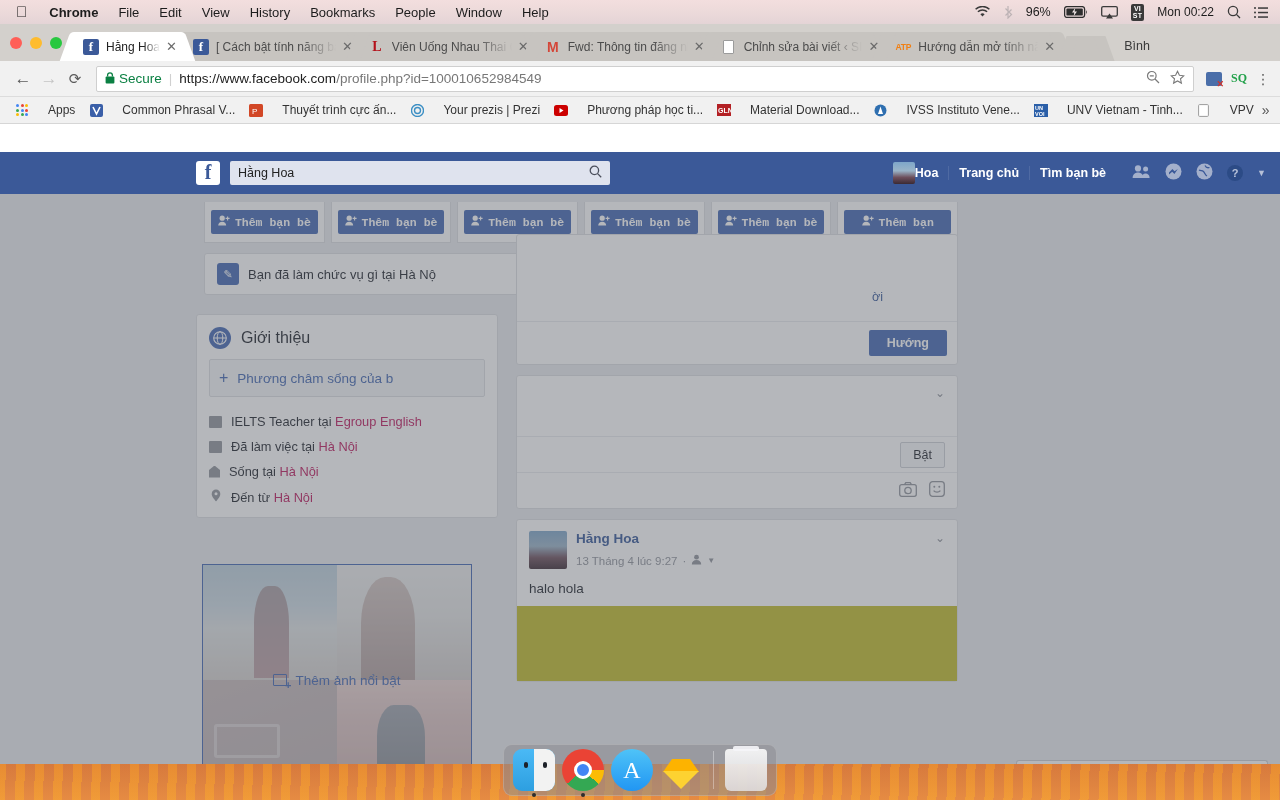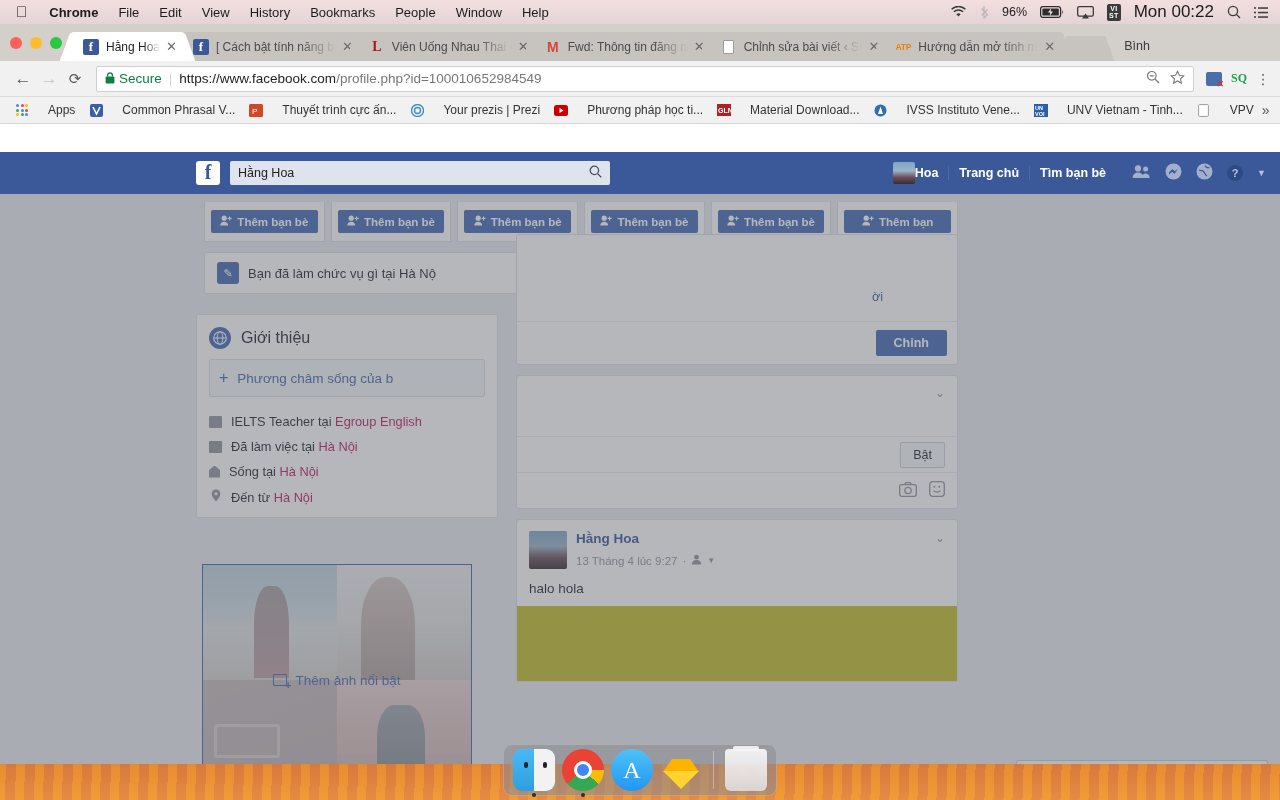--- a/index.html
+++ b/index.html
@@ -36,21 +36,21 @@
   .mb-item { padding: 0 10px; white-space: nowrap; text-align: right; }
   .mb-item.bold { font-weight: bold; }
   .mb-right { margin-left: auto; display: flex; align-items: center; gap: 13px; padding-right: 4px; }
   .mb-right .mi { display:flex; align-items:center; }
   .bt-dim { color: #b8aeb0; }
   .batt-pct { font-size: 12.5px; }
   .vi-st {
     background:#3a3a3a;color:#fff;font-size:7px;line-height:7.5px;font-weight:bold;
     padding:1px 2px;border-radius:2px;text-align:center;letter-spacing:.3px;
   }
-  .clock { font-size: 17px; }
+  .clock { font-size: 12px; }
 
   
   #chrome {
     position: absolute; top: 24px; left: 0; width: 1280px; height: 740px;
     background: #fff; z-index: 20; overflow: hidden;
   }
 
   
   #tabstrip {
     height: 37px; background: #d3d0cc; position: relative;
@@ -154,21 +154,21 @@
   .fbn-av { width:22px;height:22px;border-radius:2px; background:linear-gradient(180deg,#7ea6c9 0%,#9ab4c8 40%,#6d4f5c 70%,#3b2a33 100%); }
   .fbn-link { padding: 0 10px; font-size:12.5px; font-weight:bold; border-left:1px solid #4f6aa3; line-height:14px;}
   .fbn-icons { display:flex; align-items:center; gap:14px; margin-left: 16px; color:#ccd3e3; }
   .fbn-icons .ci { font-size:15px; opacity:.85; }
   .fbn-help { width:16px;height:16px;border-radius:50%;background:#2c4b86;color:#b9c4db;font-size:11px;display:flex;align-items:center;justify-content:center;font-weight:bold;}
 
   #fbbody { position:relative; height: 594px; background:#e9ebee; }
   #fbcontent { position:absolute; top:0; left:196px; width: 762px; }
 
   
-  .addfriend-row { display:flex; gap:6px; padding: 8px 0 0 8px; }
+  .addfriend-row { display:flex; gap:6px; padding: 8px 0 0 8px; font-family: Liberation Mono, monospace; }
   .fcard { width: 129px; background:#fff; border:1px solid #dddfe2; border-top:none; padding: 8px 6px; }
   .btn-addfriend {
     background:#4267b2; color:#fff; font-size:11.5px; font-weight:bold;
     padding: 5px 0; border-radius:2px; text-align:center;
     display:flex; align-items:center; justify-content:center; gap:5px;
   }
   .ico-userplus { font-size:11px; }
 
   .fb-box { background:#fff; border:1px solid #dddfe2; border-radius:3px; margin: 10px 0 0 8px; }
   .prompt-row { display:flex; align-items:center; gap:9px; padding: 9px 12px; font-size:13px; color:#1d2129; }
@@ -776,21 +776,21 @@
         <div class="overlay-link">
           <span class="ico-photoplus"></span>
           <span>Thêm ảnh nổi bật</span>
         </div>
       </div>
 
       <div id="rightcol">
         <div class="composer">
           <div class="comp-body"></div>
           <div class="comp-foot">
-            <span class="btn-dang">Chỉnh</span>
+            <span class="btn-dang">Hướng</span>
           </div>
         </div>
 
         <div class="onoff-card">
           <div class="oc-row" style="height:60px;align-items:flex-start;">
             <span class="chev">⌄</span>
           </div>
           <div class="oc-row oc-sep">
             <span style="margin-left:auto"><span class="btn-bat">Bật</span></span>
           </div>

